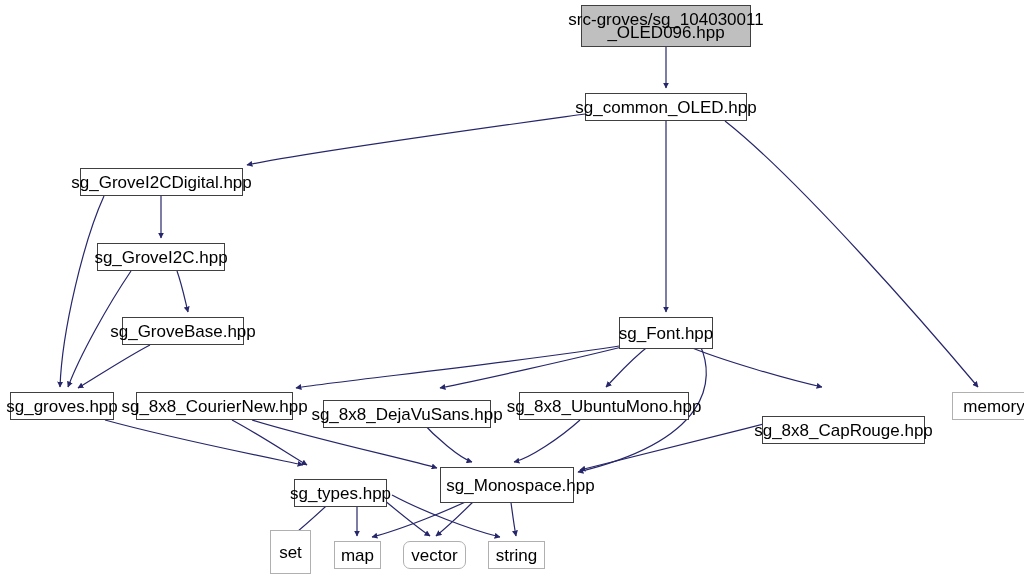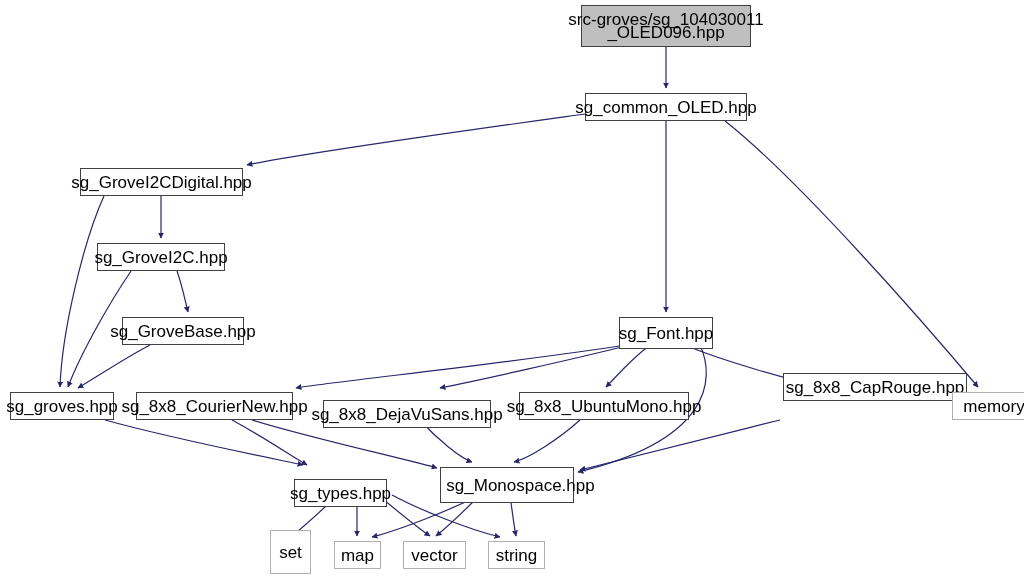--- a/index.html
+++ b/index.html
@@ -93,22 +93,22 @@
 _OLED096.hpp</div>
       <div class="node" style="left: 585px; top: 93px; width: 162px; height: 28px;">sg_common_OLED.hpp</div>
       <div class="node" style="left: 80px; top: 168px; width: 163px; height: 28px;">sg_GroveI2CDigital.hpp</div>
       <div class="node" style="left: 97px; top: 243px; width: 128px; height: 28px;">sg_GroveI2C.hpp</div>
       <div class="node" style="left: 122px; top: 317px; width: 122px; height: 28px;">sg_GroveBase.hpp</div>
       <div class="node" style="left: 619px; top: 317px; width: 94px; height: 32px;">sg_Font.hpp</div>
       <div class="node" style="left: 10px; top: 392px; width: 104px; height: 28px;">sg_groves.hpp</div>
       <div class="node" style="left: 136px; top: 392px; width: 157px; height: 28px;">sg_8x8_CourierNew.hpp</div>
       <div class="node" style="left: 323px; top: 392px; width: 168px; height: 28px; margin-top: 8px;">sg_8x8_DejaVuSans.hpp</div>
       <div class="node" style="left: 519px; top: 392px; width: 170px; height: 28px;">sg_8x8_UbuntuMono.hpp</div>
-      <div class="node" style="left: 762px; top: 373px; width: 184px; height: 28px; margin-left: 21px;">sg_8x8_CapRouge.hpp</div>
+      <div class="node" style="left: 762px; top: 416px; width: 163px; height: 28px;">sg_8x8_CapRouge.hpp</div>
       <div class="node ext" style="left: 952px; top: 392px; width: 84px; height: 28px;">memory</div>
       <div class="node" style="left: 294px; top: 467px; width: 93px; height: 28px; margin-top: 12px;">sg_types.hpp</div>
       <div class="node" style="left: 440px; top: 467px; width: 134px; height: 36px; padding-left: 27px;">sg_Monospace.hpp</div>
       <div class="node ext" style="left: 270px; top: 530px; width: 41px; height: 44px;">set</div>
       <div class="node ext" style="left: 334px; top: 541px; width: 47px; height: 28px;">map</div>
-      <div class="node ext" style="left: 403px; top: 541px; width: 63px; height: 28px;">vector</div>
+      <div class="node ext" style="left: 403px; top: 541px; width: 63px; height: 28px; border-radius: 7px;">vector</div>
       <div class="node ext" style="left: 488px; top: 541px; width: 57px; height: 28px;">string</div>
     </div>
 </div>
 
 </body></html>

